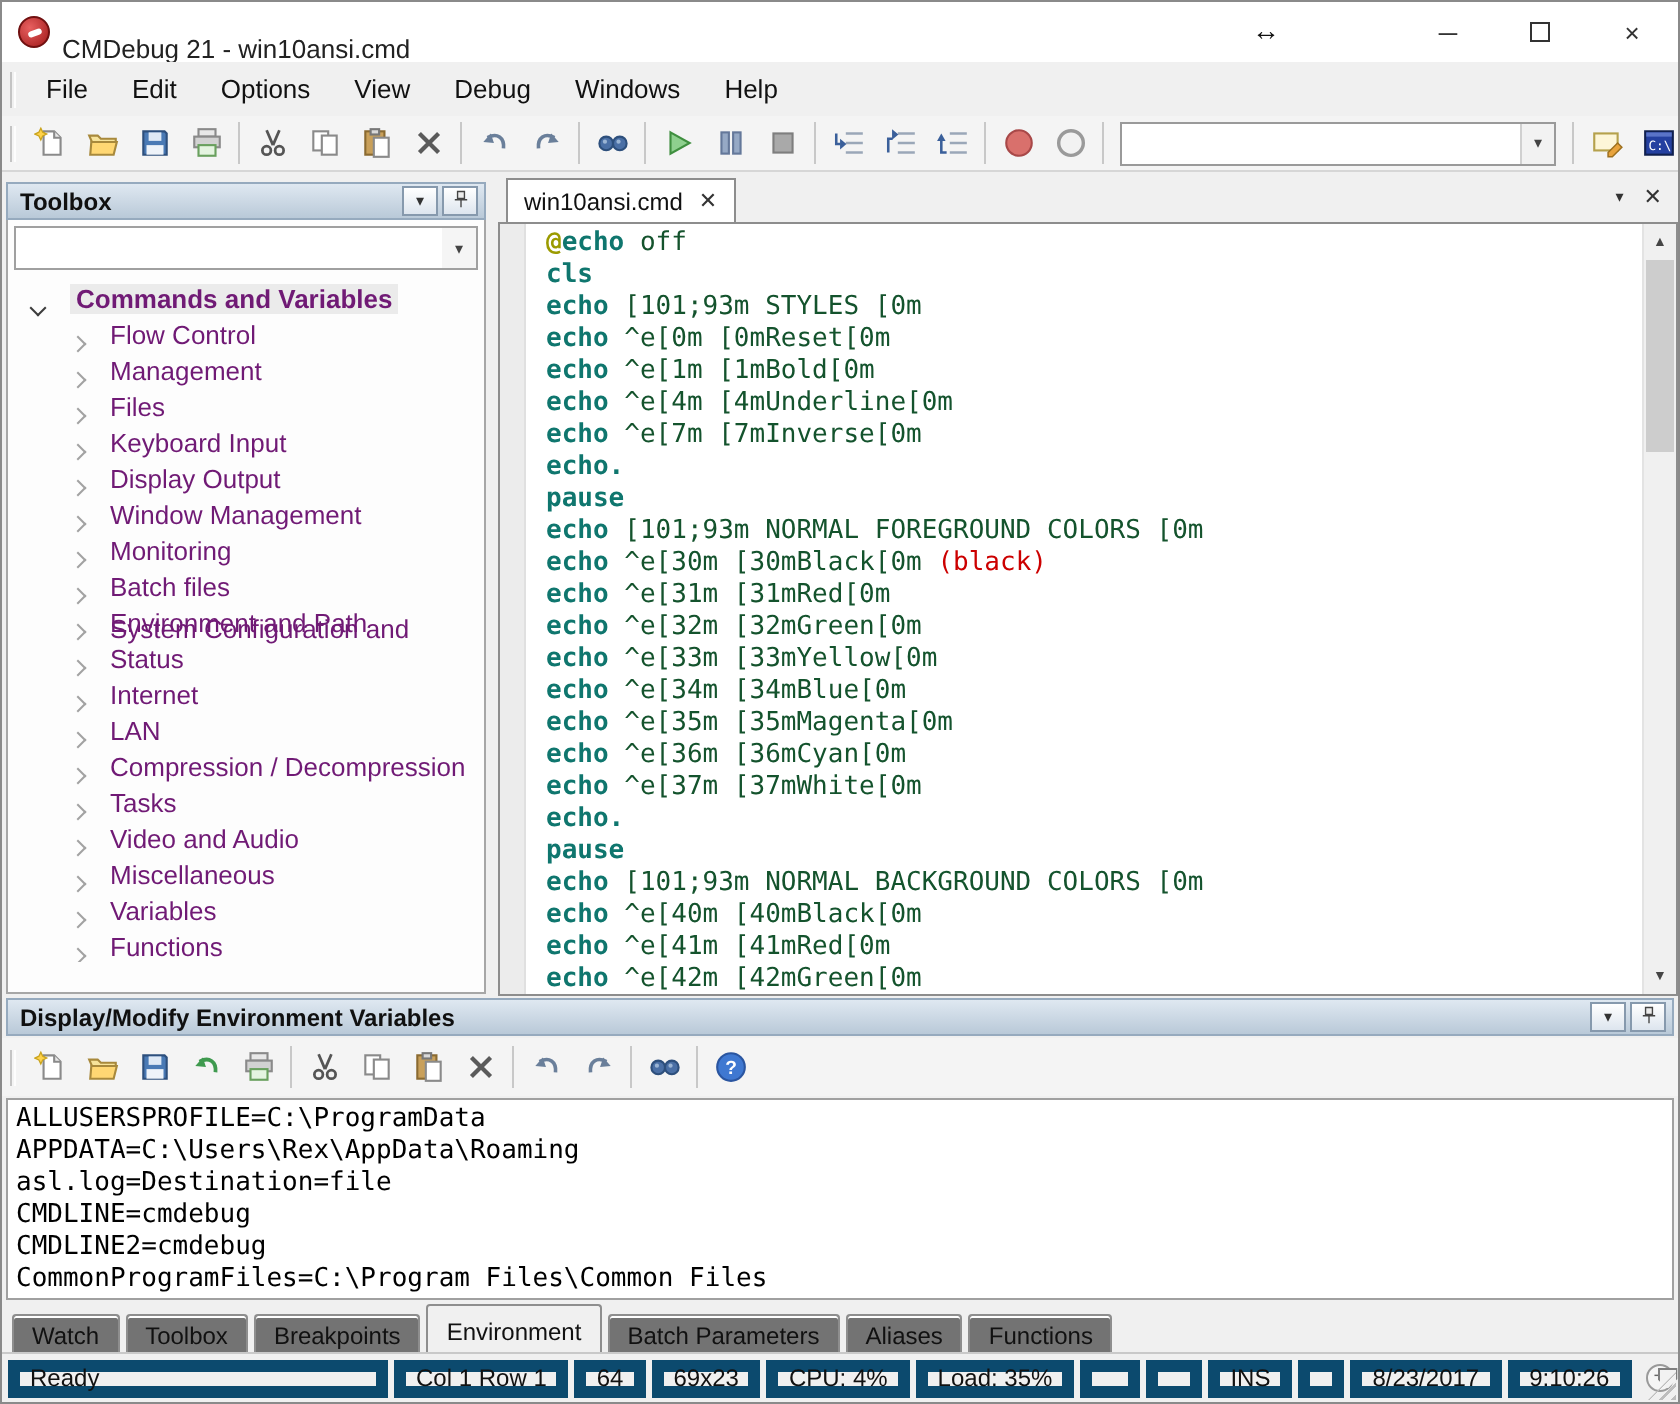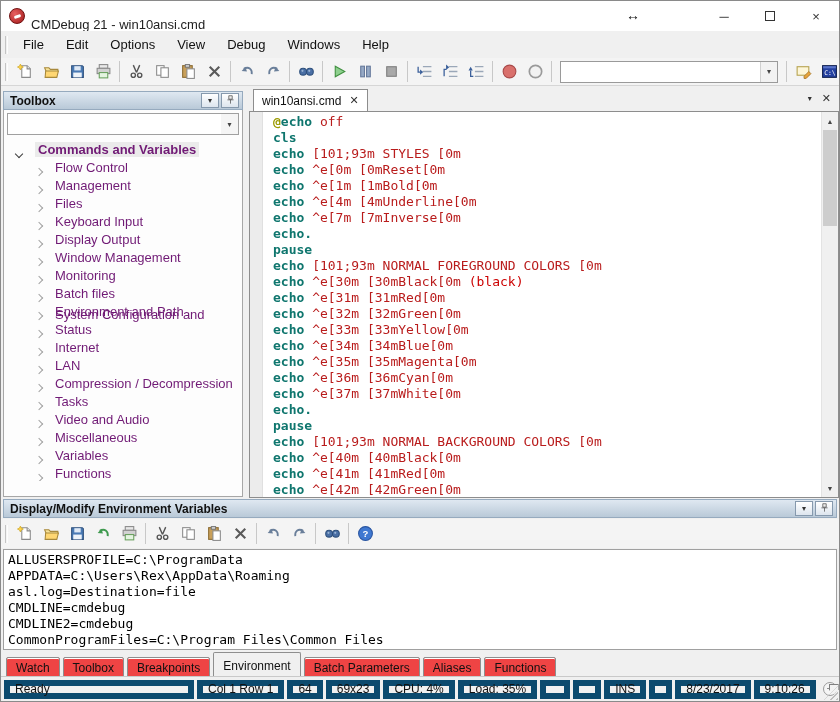--- a/index.html
+++ b/index.html
@@ -58,36 +58,36 @@
   .tabbar{position:absolute;left:248px;top:88px;right:2px;height:22px;}
   .doc-tab{position:absolute;left:4px;top:0;height:22px;background:#fff;border:1px solid #8d8d8d;border-bottom:none;display:flex;align-items:center;gap:8px;padding:0 8px;font-size:12px;color:#111;}
   .doc-tab .x{font-size:11px;color:#333;}
   .tabbar-ctrl{position:absolute;right:6px;top:3px;display:flex;gap:10px;align-items:center;font-size:11px;color:#333;}
   .tabbar-ctrl .dd{font-size:8px;}
   .editor{position:absolute;left:248px;top:110px;width:590px;height:387px;background:#fff;border:1px solid #8d8d8d;}
   .gutter{position:absolute;left:0;top:0;bottom:0;width:13px;background:#ececec;border-right:1px solid #e0e0e0;}
   .code{position:absolute;left:14px;top:0;right:17px;bottom:0;overflow:hidden;font-family:"DejaVu Sans Mono",monospace;font-size:13px;line-height:16px;padding:2px 0 0 9px;white-space:pre;}
   .seg-cmd{color:#0f766e;font-weight:bold;}
   .seg-at{color:#9b9b00;font-weight:bold;}
-  .seg-txt{color:#b91c1c;}
+  .seg-txt{color:#14532d;}
   .seg-red{color:#cc0000;}
   .vsb{position:absolute;right:0;top:0;bottom:0;width:17px;background:#f0f0f0;border-left:1px solid #e3e3e3;}
   .vsb .arr{position:absolute;left:0;width:16px;height:16px;display:flex;align-items:center;justify-content:center;font-size:7px;color:#454545;}
   .vsb .up{top:1px;} .vsb .dn{bottom:1px;}
   .vsb .thumb{position:absolute;left:1px;width:14px;top:18px;height:96px;background:#cdcdcd;}
 
   
   .env-hdr{position:absolute;left:2px;top:498px;right:2px;}
   .env-toolbar{position:absolute;left:0;top:518px;right:0;height:29px;}
   .env-text{position:absolute;left:2px;top:548px;right:2px;height:101px;background:#fff;border:1px solid #a0a0a0;overflow:hidden;
     font-family:"DejaVu Sans Mono",monospace;font-size:13px;line-height:16px;padding:2px 0 0 4px;white-space:pre;color:#000;}
 
   
   .btabs{position:absolute;left:0;top:650px;right:0;height:27px;display:flex;align-items:flex-end;gap:3px;padding-left:5px;}
-  .btab{height:21px;display:flex;align-items:center;padding:0 9px;font-size:12px;color:#111;background:#ef4444;border:1px solid #8e8e8e;border-radius:2px 2px 0 0;box-shadow:inset 0 1px 0 #fff;}
+  .btab{height:21px;display:flex;align-items:center;padding:0 9px;font-size:12px;color:#111;background:#737373;border:1px solid #8e8e8e;border-radius:2px 2px 0 0;box-shadow:inset 0 1px 0 #fff;}
   .btab.active{height:26px;box-shadow:none;border-bottom:none;background:#f0f0f0;}
 
   
   .statusbar{position:absolute;left:0;bottom:0;right:0;height:25px;background:#f0f0f0;border-top:1px solid #c9c9c9;display:flex;align-items:center;gap:3px;padding:0 3px;font-size:12px;color:#111;}
   .scell{height:19px;border:6px solid #0c4a6e;display:flex;align-items:center;padding:0 5px;background:#f0f0f0;white-space:nowrap;}
   .w-ready{flex:0 0 190px;}
   .w-colrow{flex:0 0 60px;}
   .w-64{flex:0 0 21px;justify-content:center;}
   .w-size{flex:0 0 52px;justify-content:flex-end;}
   .w-cpu{flex:0 0 60px;}

